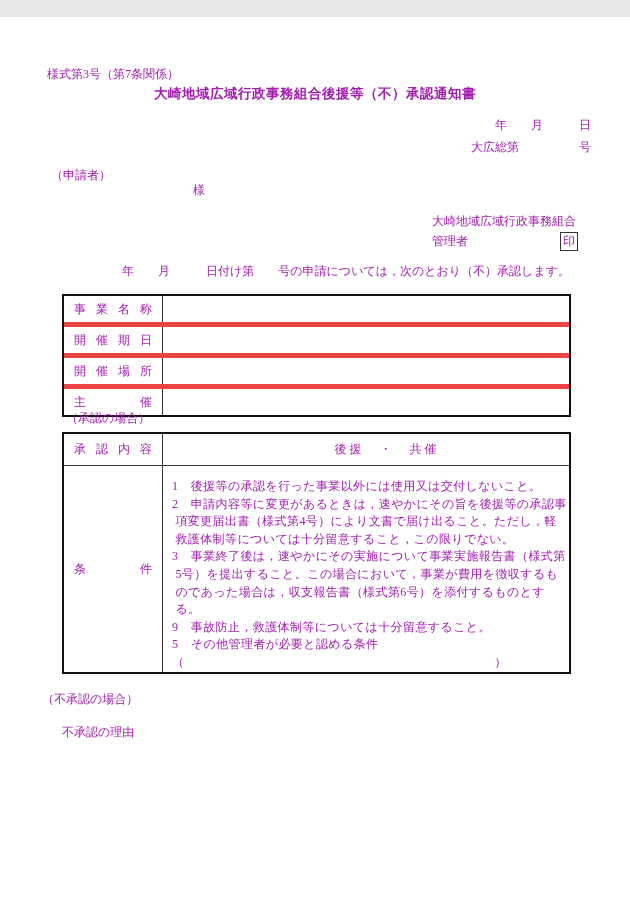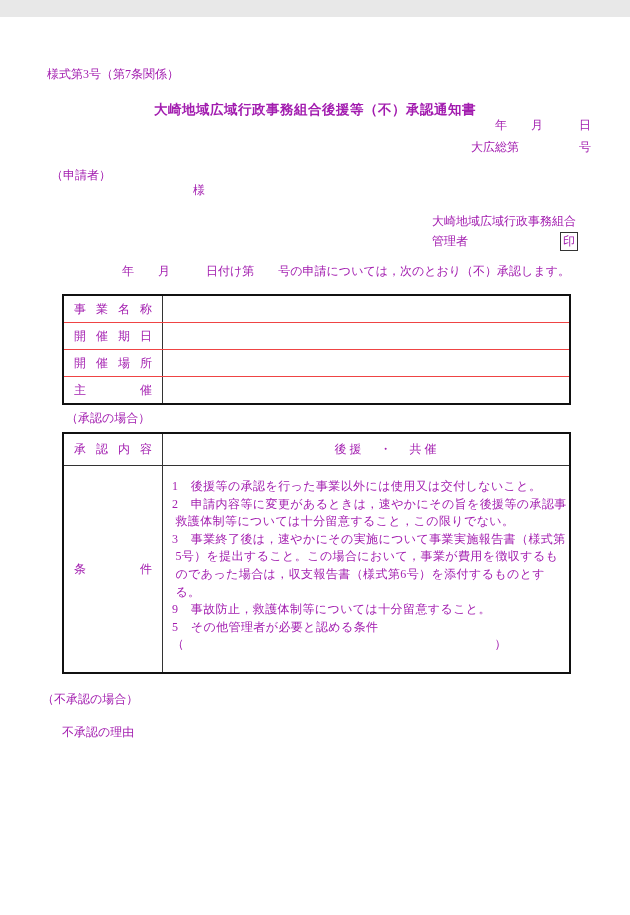--- a/index.html
+++ b/index.html
@@ -9,21 +9,21 @@
     margin:17px auto;
     background:#ffffff;
     font-family:"Liberation Serif","DejaVu Serif",serif;
     color:#a21caf;
     font-size:12px;
     overflow:hidden;
   }
   .abs{position:absolute;}
   .pre{white-space:pre;}
   .doc-title{
-    left:0;right:0;top:84px;
+    left:0;right:0;top:68px;
     text-align:center;
     font-weight:bold;
     font-size:13.5px;
     letter-spacing:0.5px;
   }
   .right-head{
     top:97px;right:39px;
     text-align:right;
     line-height:22px;
   }
@@ -43,21 +43,21 @@
   }
   
   .tbl{
     position:absolute;
     left:62px;width:509px;
     border:2px solid #111;
     box-sizing:border-box;
     background:#fff;
   }
   .trow{display:flex;}
-  .trow.inner-b{border-bottom:1px solid #ef4444;}
+  .trow.inner-b{border-bottom:5px solid #ef4444;}
   .lab-cell{
     width:99px;
     box-sizing:border-box;
     border-right:1px solid #333;
     display:flex;align-items:center;
     flex:none;
   }
   .lab-cell .jlab{
     flex:1;
     padding:0 10px;
@@ -147,20 +147,21 @@
       </div>
       <div class="val-cell pre">後援　・　共催</div>
     </div>
     <div class="trow t2-body">
       <div class="lab-cell">
         <div class="jlab">条件</div>
       </div>
       <div class="cond-cell">
         <div class="cond-line">1　後援等の承認を行った事業以外には使用又は交付しないこと。</div>
         <div class="cond-line">2　申請内容等に変更があるときは，速やかにその旨を後援等の承認事</div>
+        <div class="cond-line"> 項変更届出書（様式第4号）により文書で届け出ること。ただし，軽</div>
         <div class="cond-line"> 救護体制等については十分留意すること，この限りでない。</div>
         <div class="cond-line">3　事業終了後は，速やかにその実施について事業実施報告書（様式第</div>
         <div class="cond-line"> 5号）を提出すること。この場合において，事業が費用を徴収するも</div>
         <div class="cond-line"> のであった場合は，収支報告書（様式第6号）を添付するものとす</div>
         <div class="cond-line"> る。</div>
         <div class="cond-line">9　事故防止，救護体制等については十分留意すること。</div>
         <div class="cond-line">5　その他管理者が必要と認める条件</div>
         <div class="cond-line">（　　　　　　　　　　　　　　　　　　　　　　　　　）</div>
       </div>
     </div>

